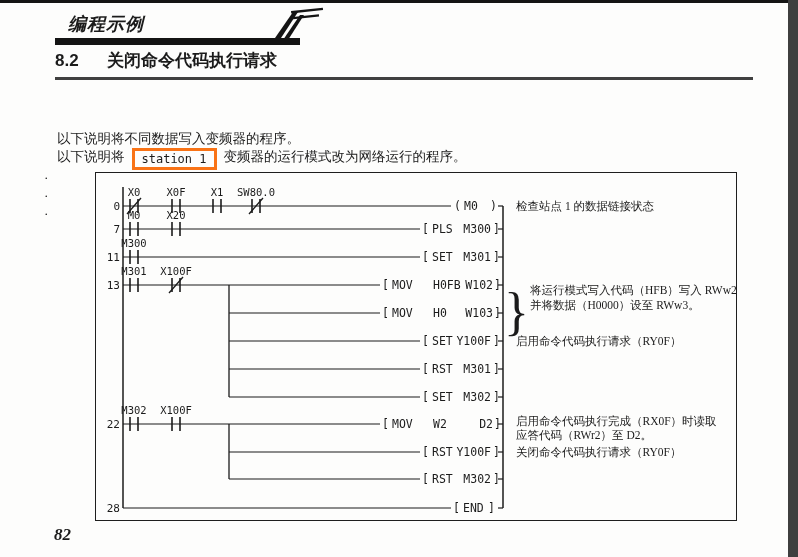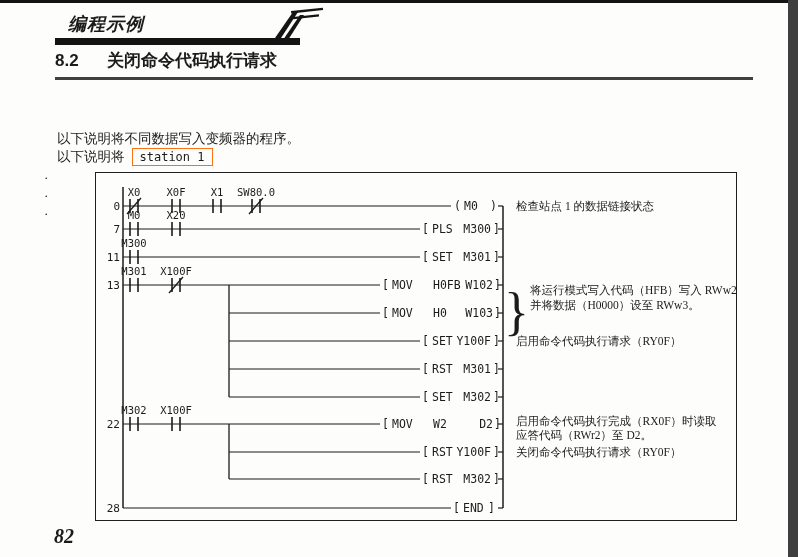--- a/index.html
+++ b/index.html
@@ -12,28 +12,28 @@
        font-style:italic;font-weight:bold;font-size:18px;letter-spacing:1px;}
   .chapter-deco{position:absolute;left:0;top:0;}
   .section-heading{position:absolute;left:55px;top:49px;width:698px;
        border-bottom:3px solid #404040;padding-bottom:5px;
        font-family:"Liberation Sans",sans-serif;font-weight:bold;font-size:17px;
        display:flex;align-items:baseline;}
   .section-number{width:52px;}
   .intro{position:absolute;left:44px;top:82px;font-size:13.5px;line-height:18px;width:700px;margin-top:48px;}
   .intro-line{margin-left:13px;}
   .intro-line2{margin-left:13px;height:21px;display:flex;align-items:flex-start;}
-  .station-box{display:inline-block;border:1px solid #f97316;padding:0 7px;margin:0 7px;
+  .station-box{display:inline-block;border:3px solid #f97316;padding:0 7px;margin:0 7px;
        font-family:"DejaVu Sans Mono","Liberation Mono",monospace;font-size:12px;line-height:16px;}
   .bullet-row{display:flex;margin-top:0;}
   .bullet-dot{width:13px;text-align:left;font-size:13.5px;}
   .bullet-ref{font-style:italic;margin-left:4px;}
   .ladder-box{position:absolute;left:95px;top:172px;width:642px;height:349px;
        border:1px solid #1e1e1e;box-sizing:border-box;background:#fdfdfc;}
-  .page-number{position:absolute;left:54px;top:525px;font-style:italic;font-size:20px;font-weight:bold;}
+  .page-number{position:absolute;left:54px;top:525px;font-style:italic;font-size:17px;font-weight:bold;}
 </style>
 </head>
 <body>
 
 <div class="top-strip"></div>
 <div class="right-band"></div>
 
 <div class="chapter-header">
   <svg class="chapter-deco" width="280" height="48" viewBox="0 0 280 48">
     <rect x="0" y="38" width="245" height="7" fill="#141414"></rect>
@@ -48,20 +48,21 @@
 <div class="section-heading">
   <span class="section-number">8.2</span>
   <span>关闭命令代码执行请求</span>
 </div>
 
 <div class="intro">
   <div class="intro-line">以下说明将不同数据写入变频器的程序。</div>
   <div class="intro-line2">
     <span>以下说明将</span>
     <span class="station-box">station 1</span>
+    <span>变频器的运行模式改为网络运行的程序。</span>
   </div>
   <div class="bullet-row">
     <span class="bullet-dot">·</span>
     <span class="bullet-ref"></span>
   </div>
   <div class="bullet-row">
     <span class="bullet-dot">·</span>
   </div>
   <div class="bullet-row">
     <span class="bullet-dot">·</span>

